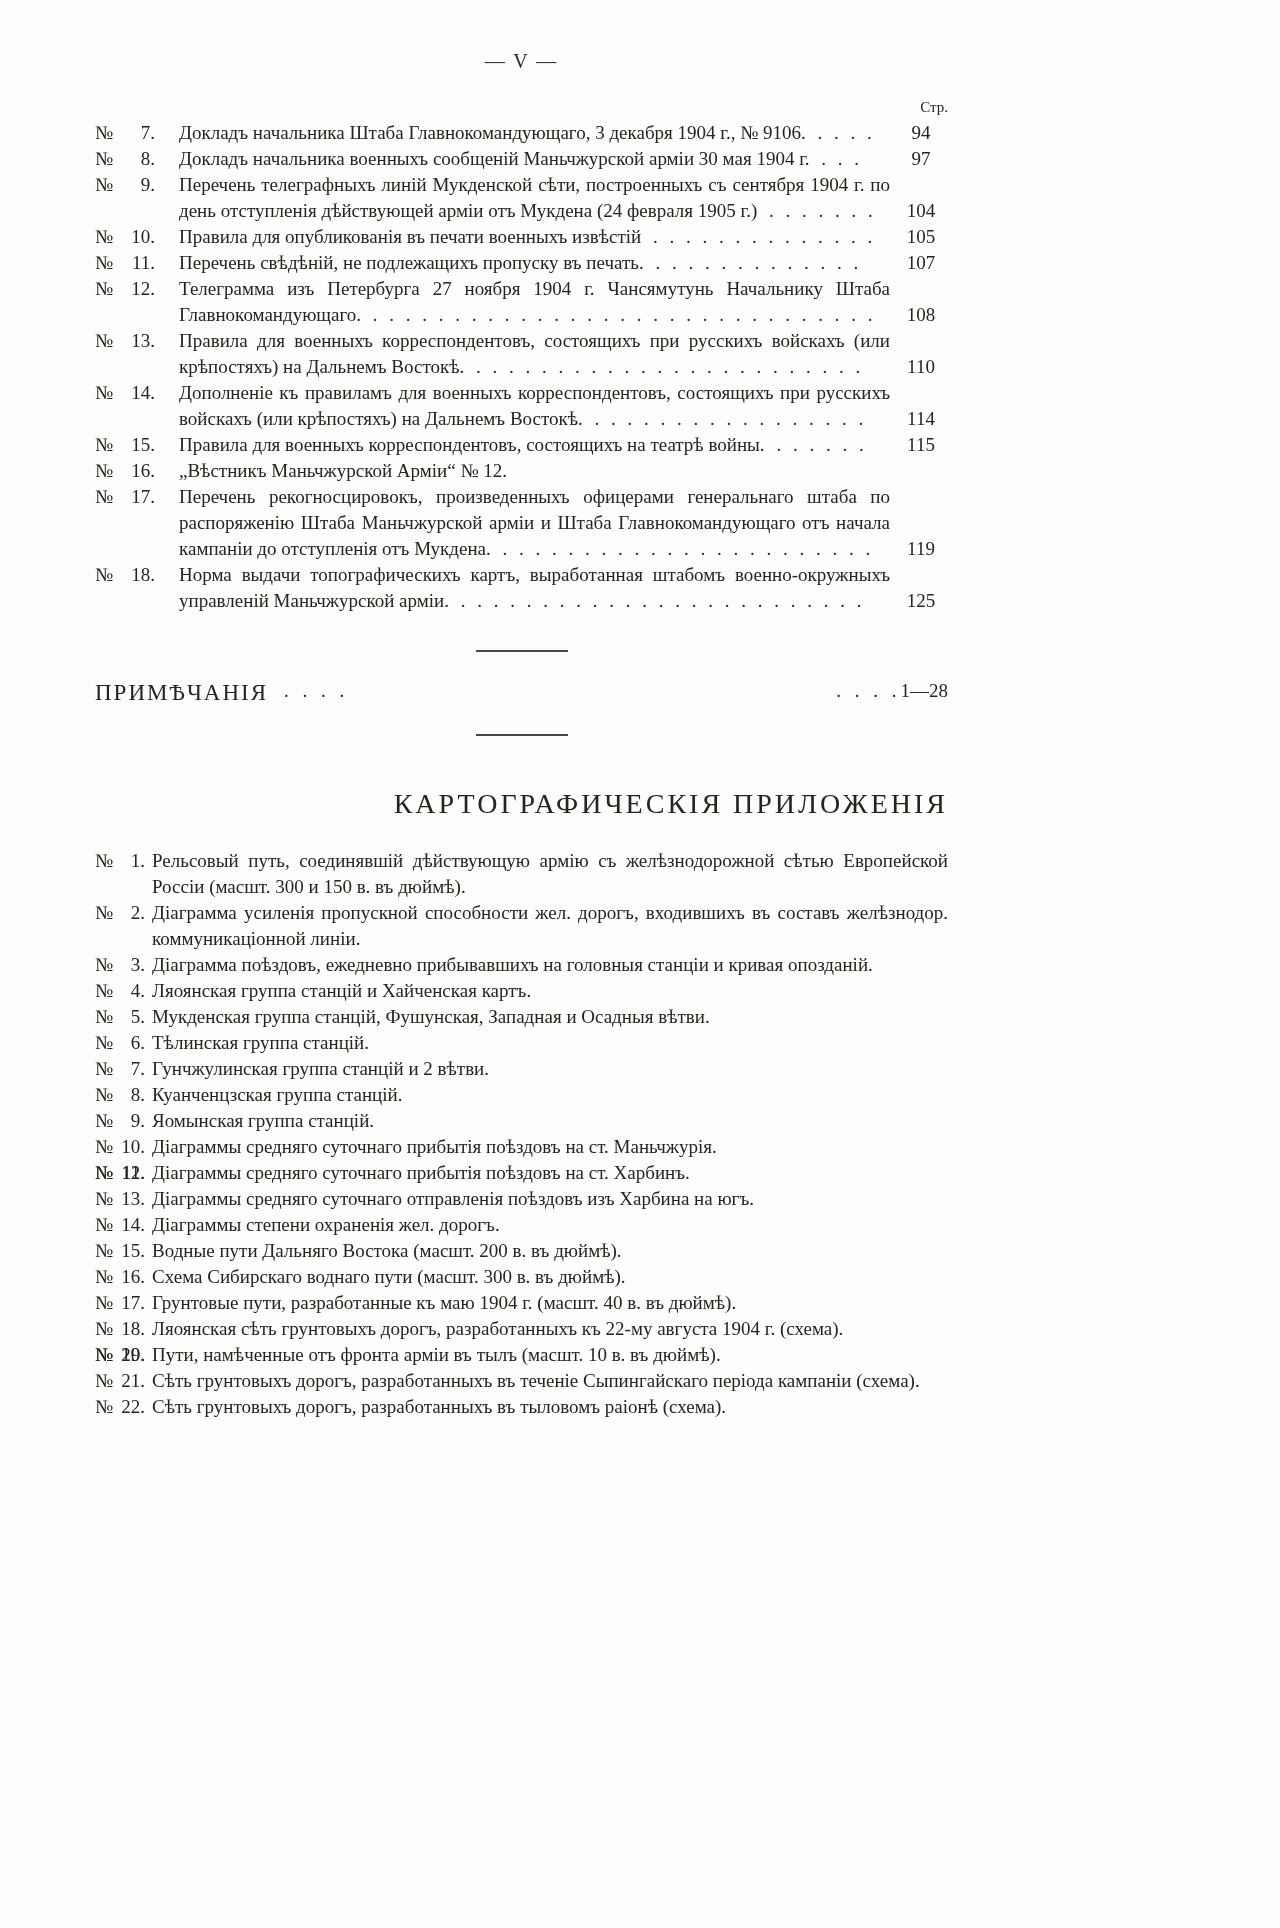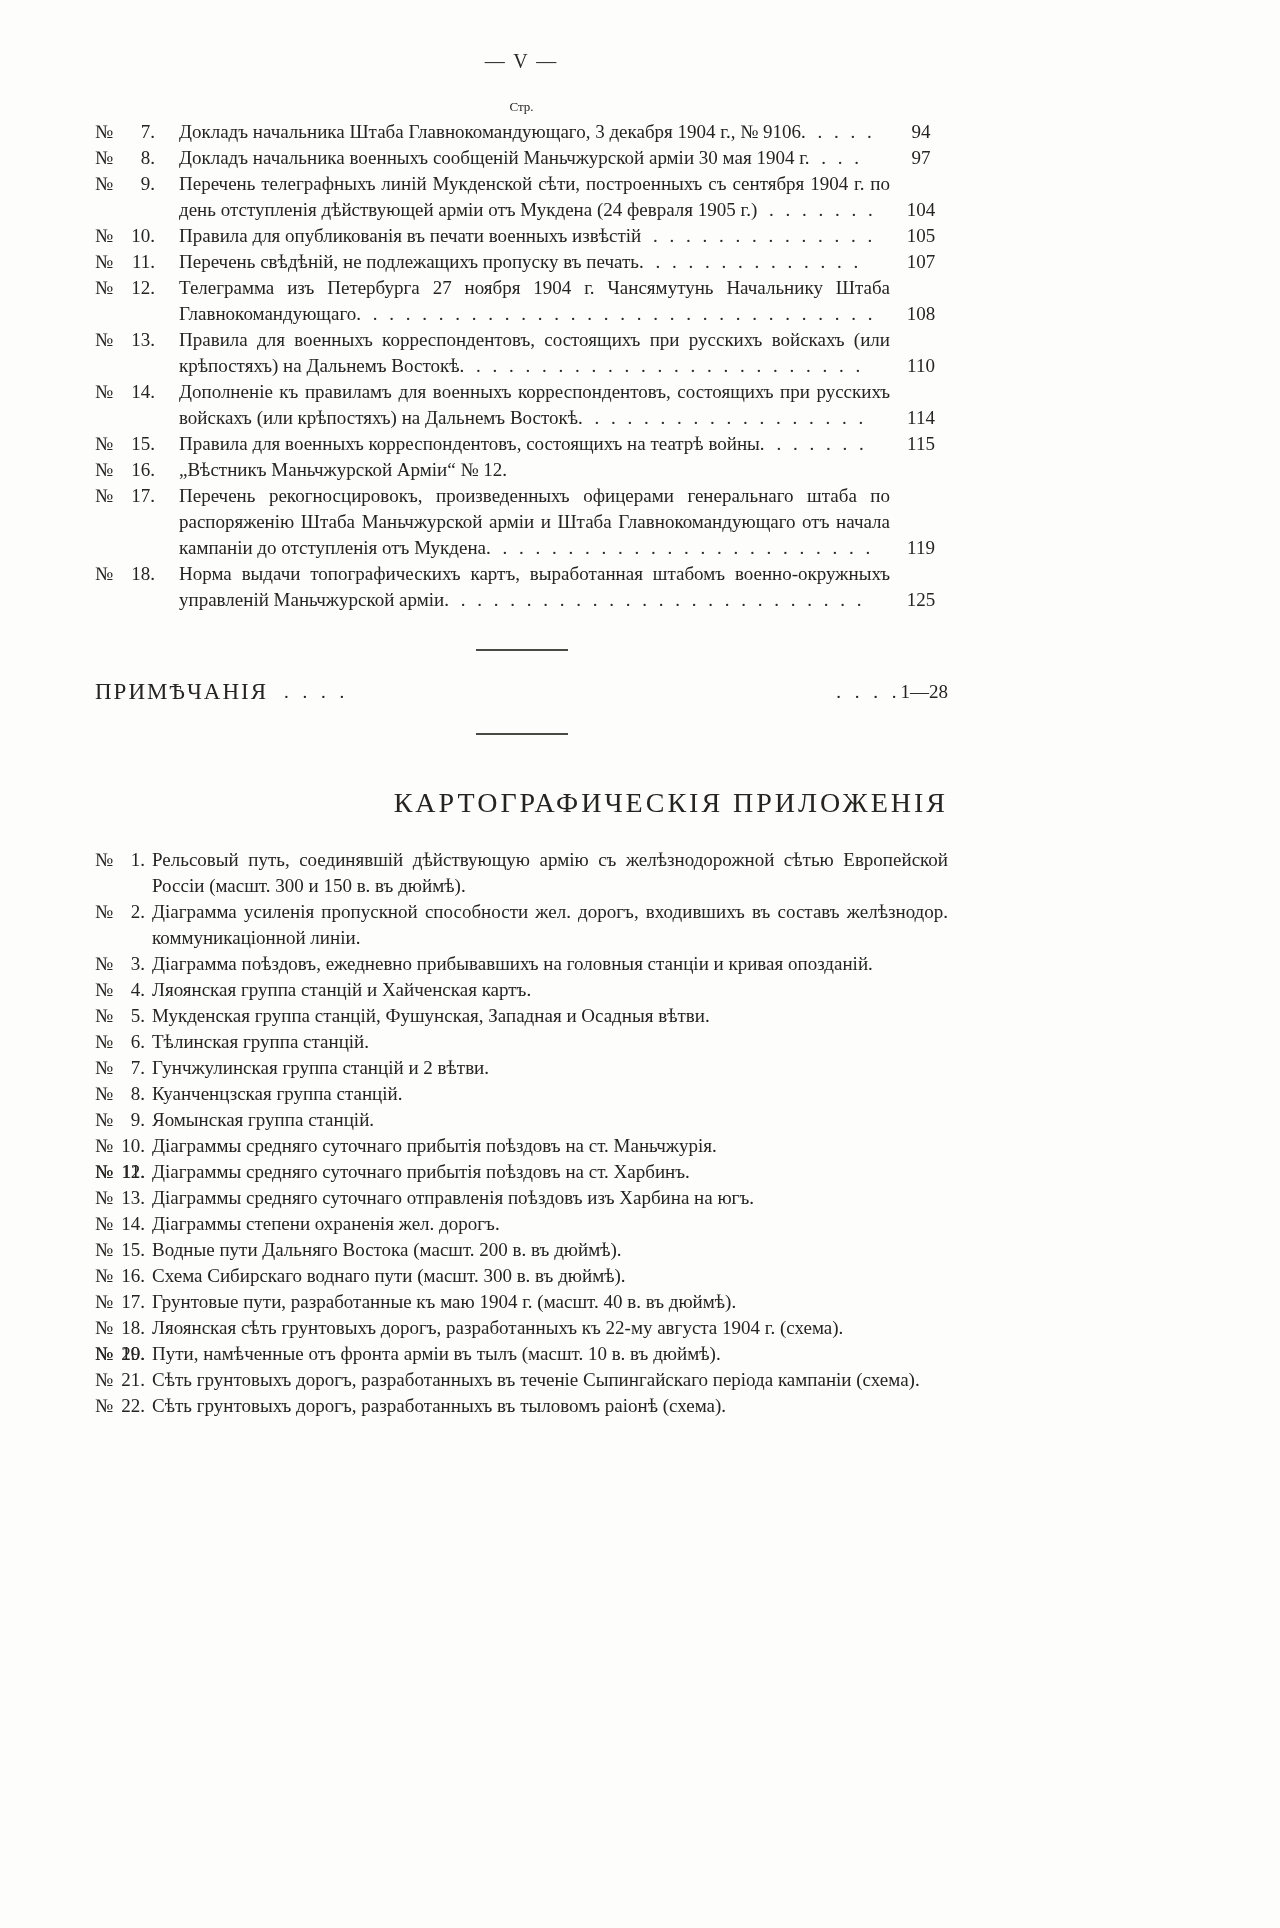--- a/index.html
+++ b/index.html
@@ -2,32 +2,32 @@
 <html lang="ru"><head>
 <meta charset="utf-8">
 <style>
   * { margin:0; padding:0; box-sizing:border-box; }
   html,body { background:#f4f3f0; }
   body { font-family:"Liberation Serif","DejaVu Serif",serif; color:#262420; }
   .sheet { width:1280px; height:1928px; background:#fdfdfb; position:relative; overflow:hidden; margin:0 auto; }
   .container { margin-left:95px; width:853px; font-size:19px; }
 
   .folio { text-align:center; padding-top:50px; font-size:20px; letter-spacing:2px; color:#2c2a26; }
-  .str-header { text-align:center; margin-top:26px; font-size:13px; }
+  .str-header { text-align:right; margin-top:26px; font-size:15px; }
 
   .toc { margin-top:4px; }
   .entry { position:relative; padding-left:84px; padding-right:58px; text-align:justify; line-height:26px; }
   .entry .num { position:absolute; left:0; top:0; width:60px; display:flex; justify-content:space-between; }
   .entry .pg { position:absolute; right:0; bottom:0; width:54px; text-align:center; }
   .leader { word-spacing:7px; white-space:normal; color:#2e2c28; }
 
   .rule { width:92px; border-top:2px solid #4a4843; margin:36px auto 0; }
   .rule.second { margin-top:28px; }
 
-  .notes-row { display:flex; align-items:center; margin-top:28px; }
+  .notes-row { display:flex; align-items:flex-start; margin-top:28px; }
   .notes-title { font-size:23px; letter-spacing:2px; margin-right:16px; }
   .notes-dots { word-spacing:9px; }
   .flex-spacer { flex:1; }
   .notes-pages { margin-left:4px; }
 
   .maps-title { font-size:28px; font-weight:400; letter-spacing:3px; margin-top:52px;text-align:right; }
   .map-list { margin-top:28px; }
   .map-item { position:relative; padding-left:57px; text-align:justify; line-height:26px; }
   .map-item .num { position:absolute; left:0; top:0; width:50px; display:flex; justify-content:space-between; }
 </style>

